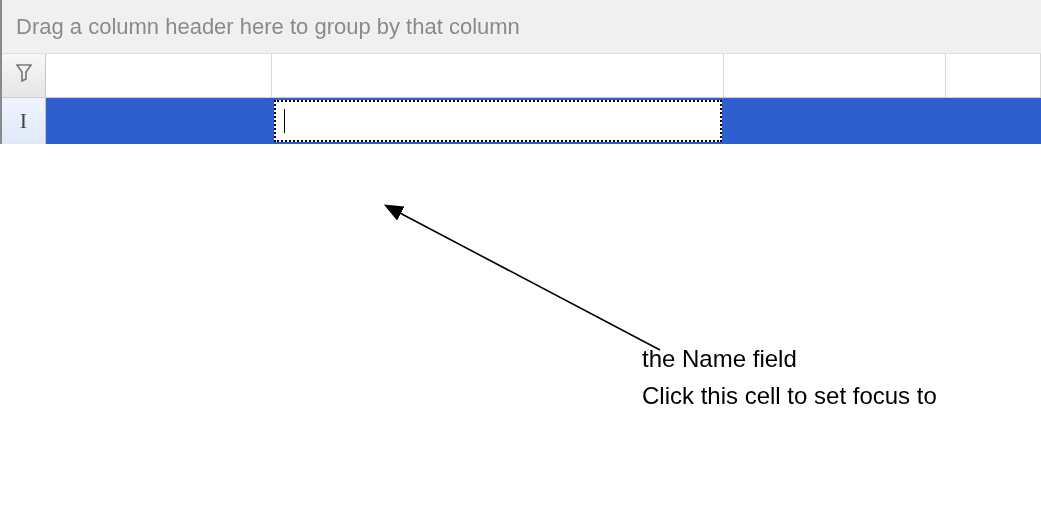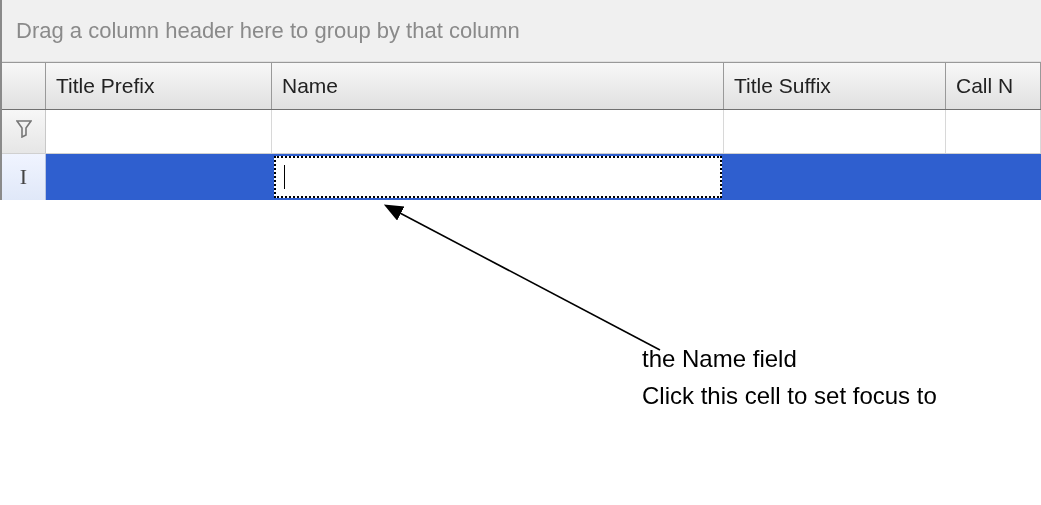--- a/index.html
+++ b/index.html
@@ -15,21 +15,21 @@
     .grid-container {
       border-left: 2px solid #8a8a8a;
       background: #fff;
     }
     .group-panel {
       background: #f0f0f0;
       color: #8a8a8a;
       padding: 0 14px;
       font-size: 22px;
       border-bottom: 1px solid #e0e0e0;
-      height: 62px;
+      height: 54px;
       display: flex;
       align-items: center;
     }
     .header-row {
       display: flex;
       background: linear-gradient(#f7f7f7, #e0e0e0);
       border-top: 1px solid #999;
       border-bottom: 1px solid #707070;
       height: 48px;
     }
@@ -137,35 +137,20 @@
     }
   </style>
 </head>
 <body>
 
 <div class="grid-container">
   <div class="group-panel">
     <span>Drag a column header here to group by that column</span>
   </div>
 
-  <div class="header-row">
-    <div class="col-indicator"></div>
-    <div class="col-header w-prefix">
-      <span>Title Prefix</span>
-    </div>
-    <div class="col-header w-name">
-      <span>Name</span>
-    </div>
-    <div class="col-header w-suffix">
-      <span>Title Suffix</span>
-    </div>
-    <div class="col-header w-call">
-      <span>Call N</span>
-    </div>
-  </div>
 
   <div class="filter-row">
     <div class="filter-indicator">
       <span class="funnel-icon">
         <svg width="16" height="18" viewBox="0 0 16 18">
           <path d="M1 1 h14 l-5 7 v7 l-4 2 v-9 z" fill="none" stroke="#777" stroke-width="1.6"></path>
         </svg>
       </span>
     </div>
     <div class="filter-cell w-prefix"></div>

